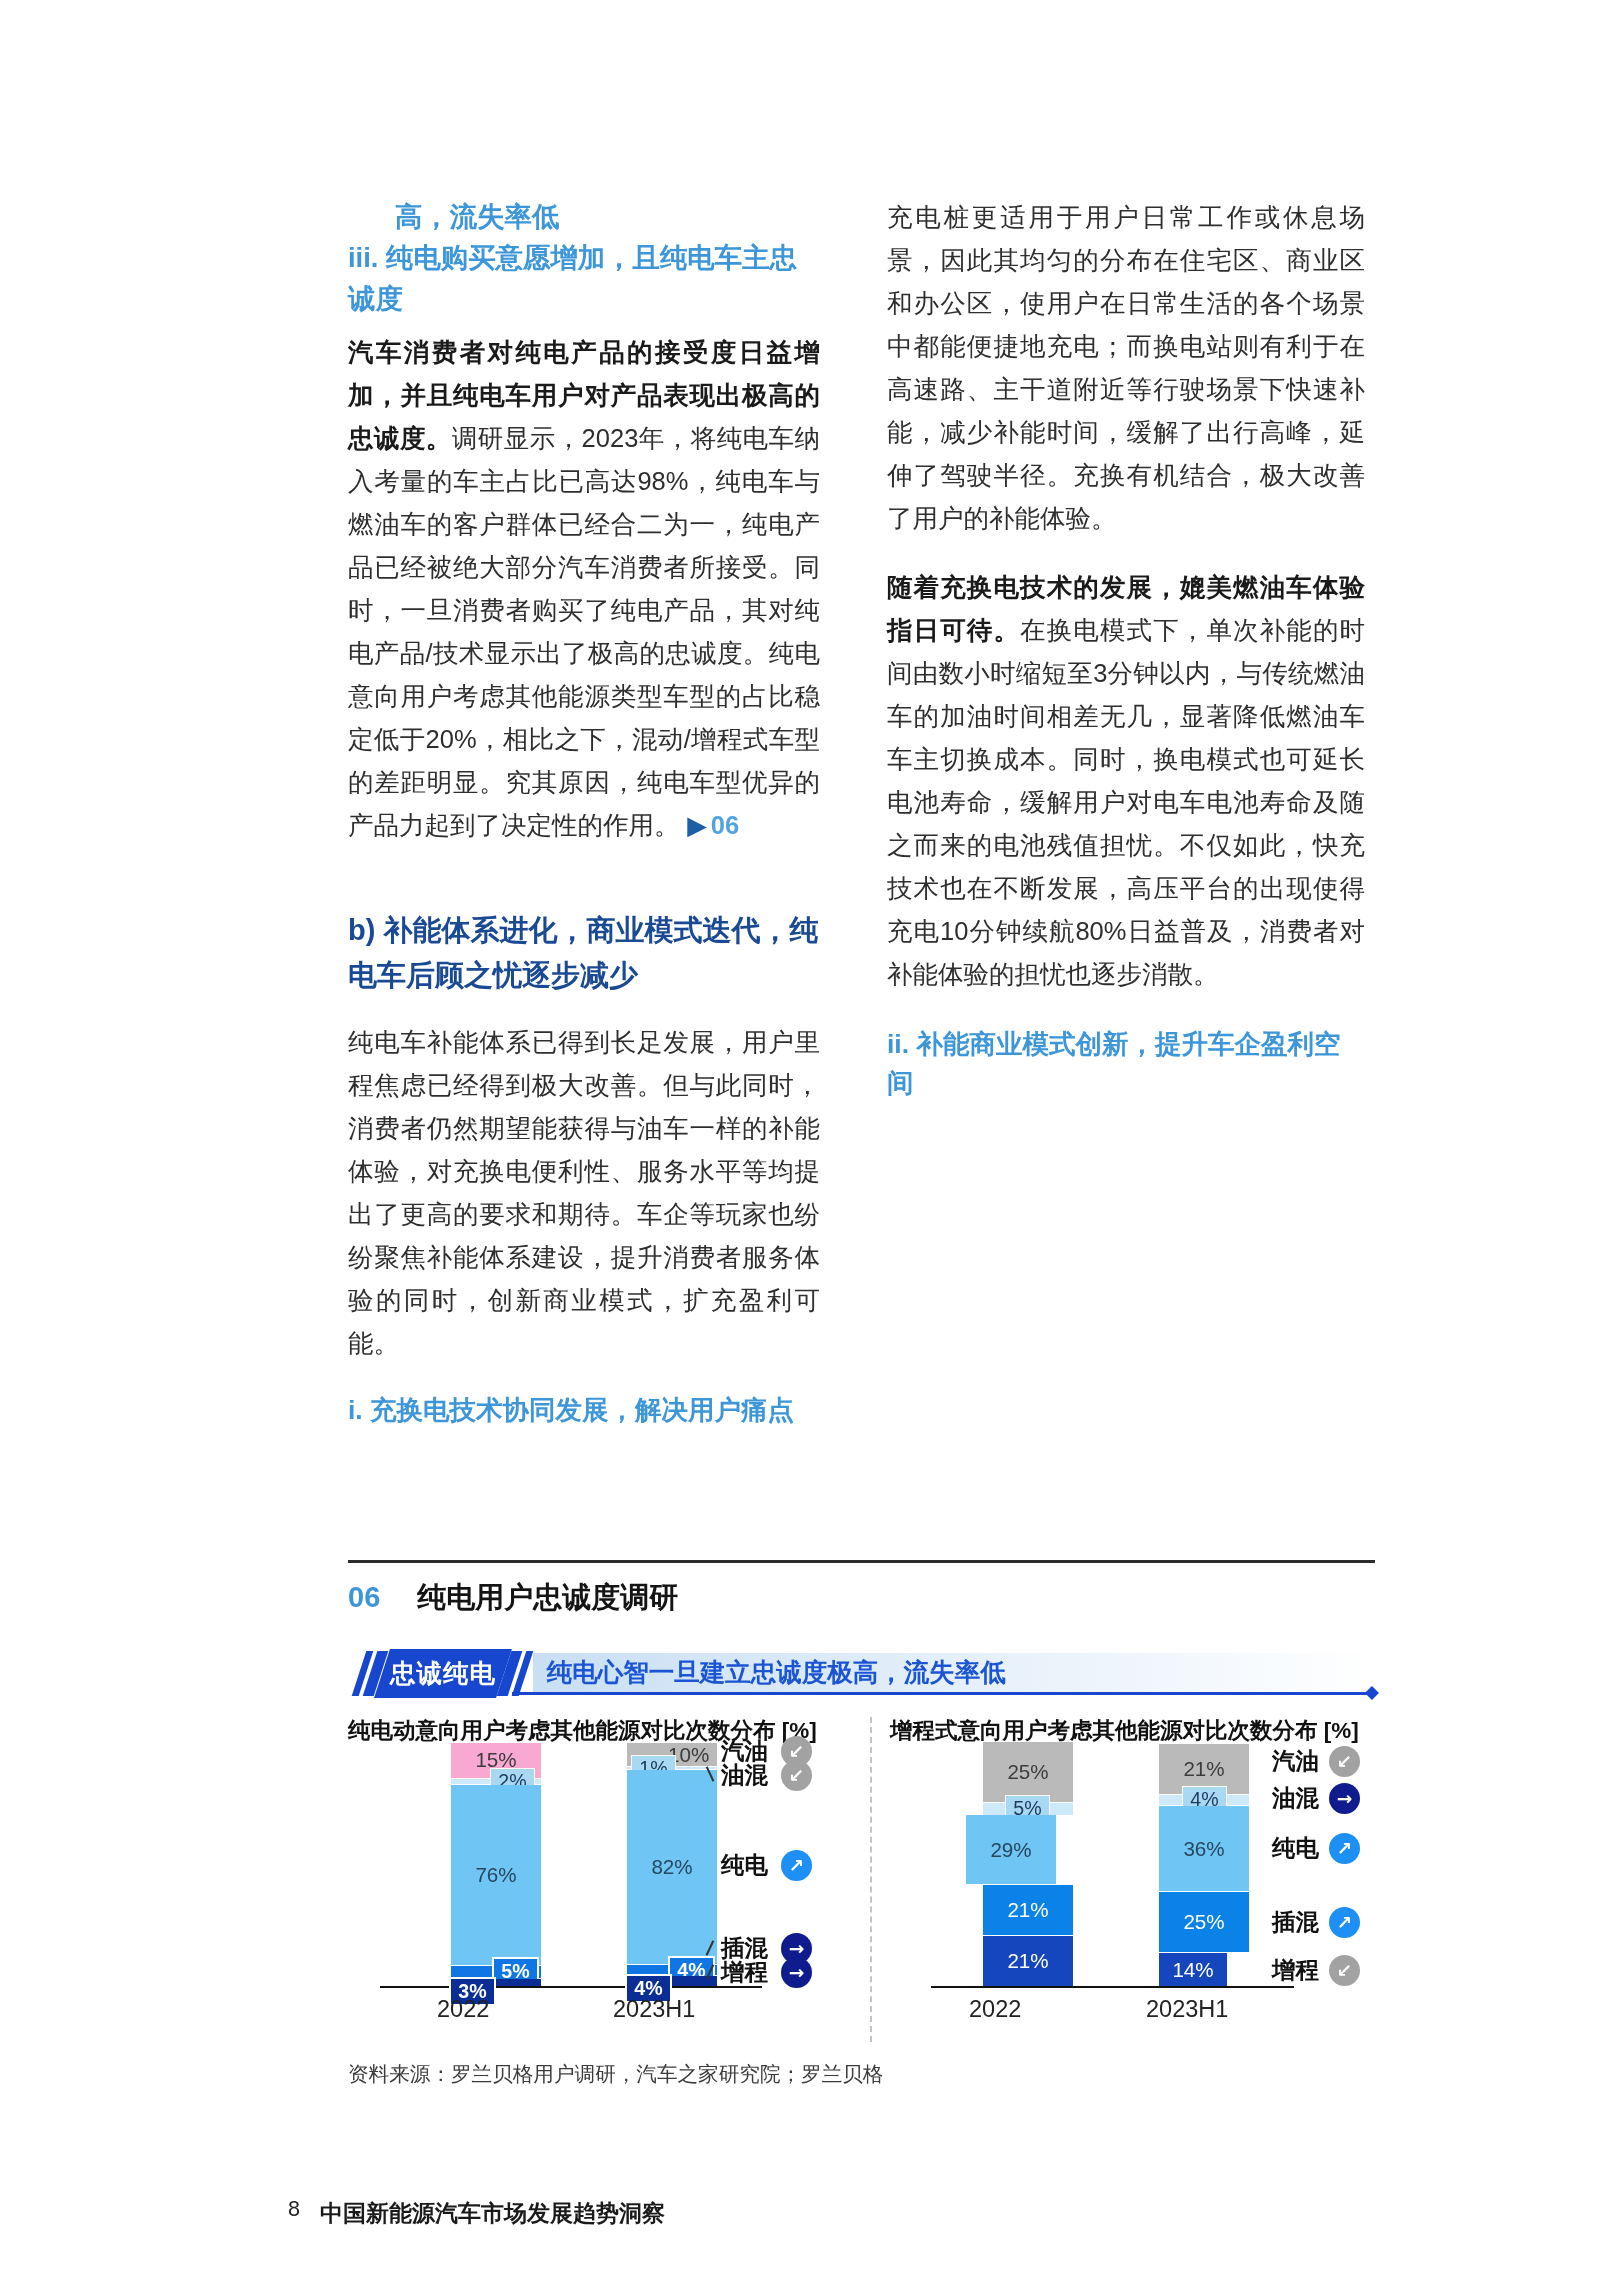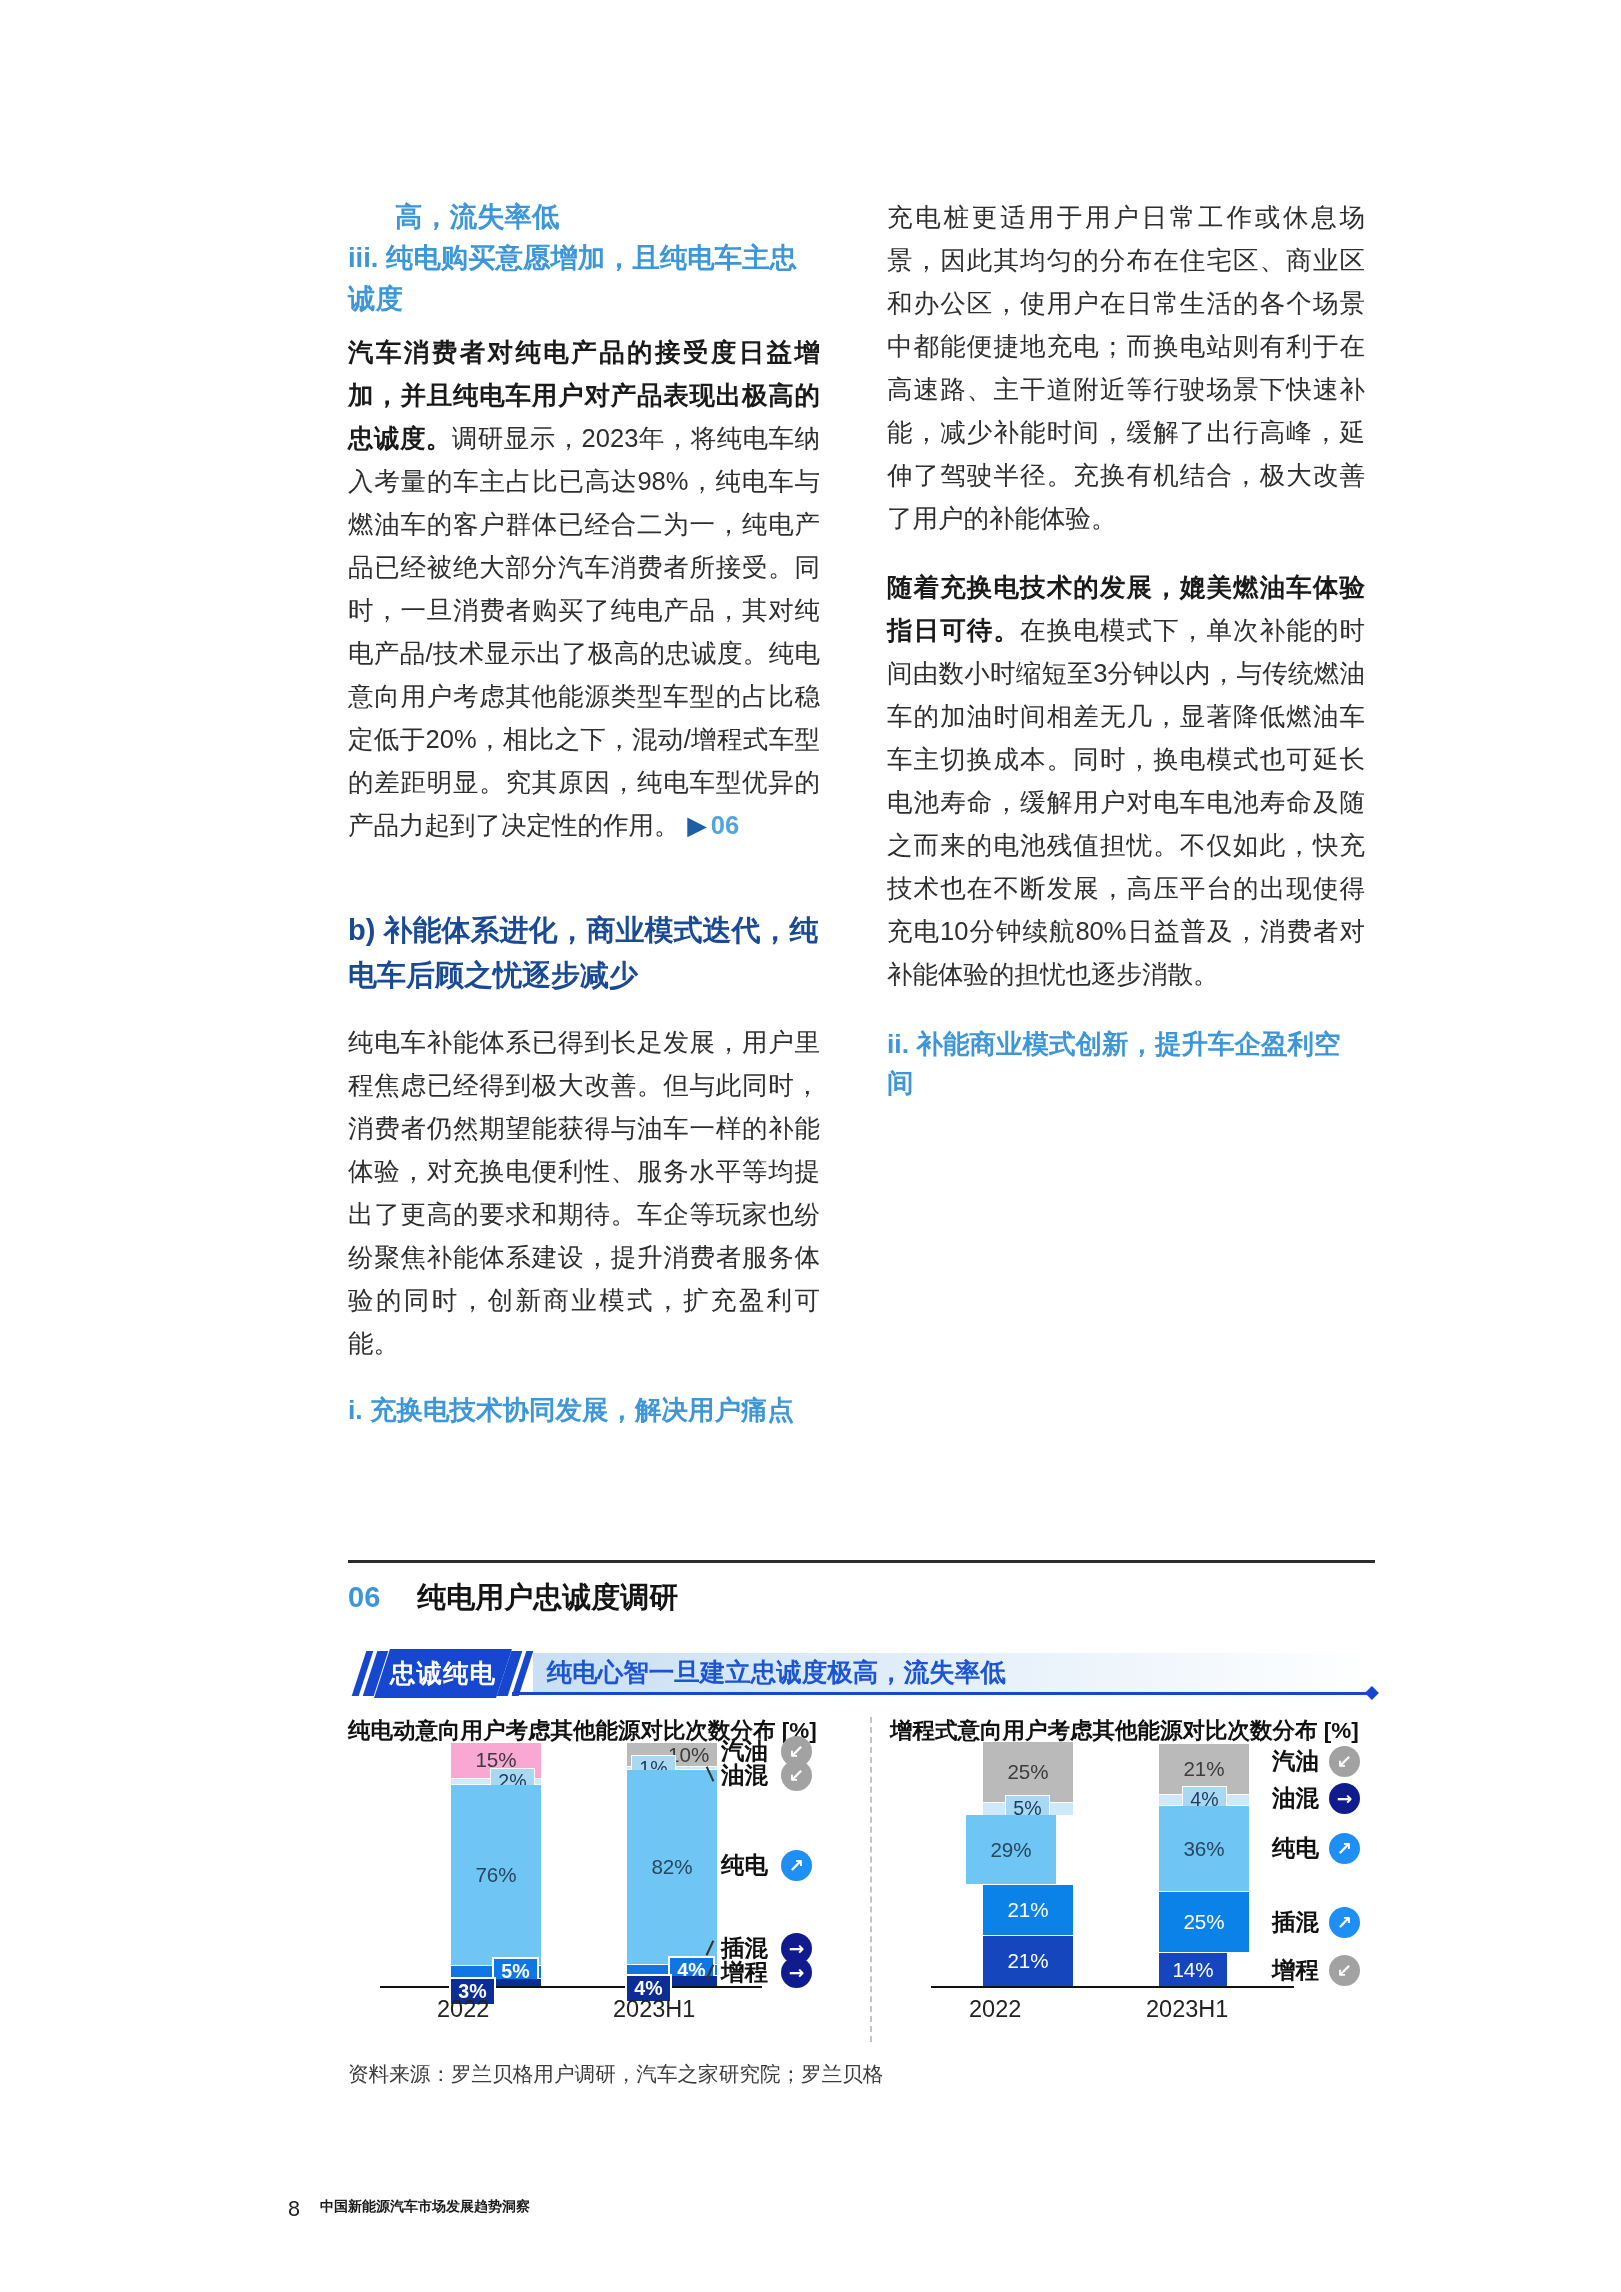--- a/index.html
+++ b/index.html
@@ -61,21 +61,21 @@
   .leg-label{position:absolute;font-size:23.5px;line-height:29px;font-weight:700;color:#111;}
   .trend-icon{position:absolute;width:31px;height:31px;border-radius:50%;display:flex;
               align-items:center;justify-content:center;}
   .trend-icon span{color:#fff;font-size:18.6px;font-weight:700;font-family:"DejaVu Sans",sans-serif;}
   .trend-up{background:#1D8FF5;}
   .trend-flat{background:#101C8E;}
   .trend-down{background:#A2A2A2;}
   .leader{position:absolute;width:2px;background:#333;}
   .source{position:absolute;left:348px;top:2060px;font-size:20.6px;color:#3b3b3b;}
   .pageno{position:absolute;left:288px;top:2196px;font-size:21.6px;color:#222;}
-  .ftitle{position:absolute;left:320px;top:2198px;font-size:14px;font-weight:700;color:#1a1a1a;}
+  .ftitle{position:absolute;left:320px;top:2198px;font-size:23px;font-weight:700;color:#1a1a1a;}
 </style>
 </head>
 <body>
 
 <div class="page">
 
   <section class="col col-left">
     <h2 class="h-sub">
       <span class="hline indent">高，流失率低</span>
       <span class="hline">iii. 纯电购买意愿增加，且纯电车主忠诚度</span>

